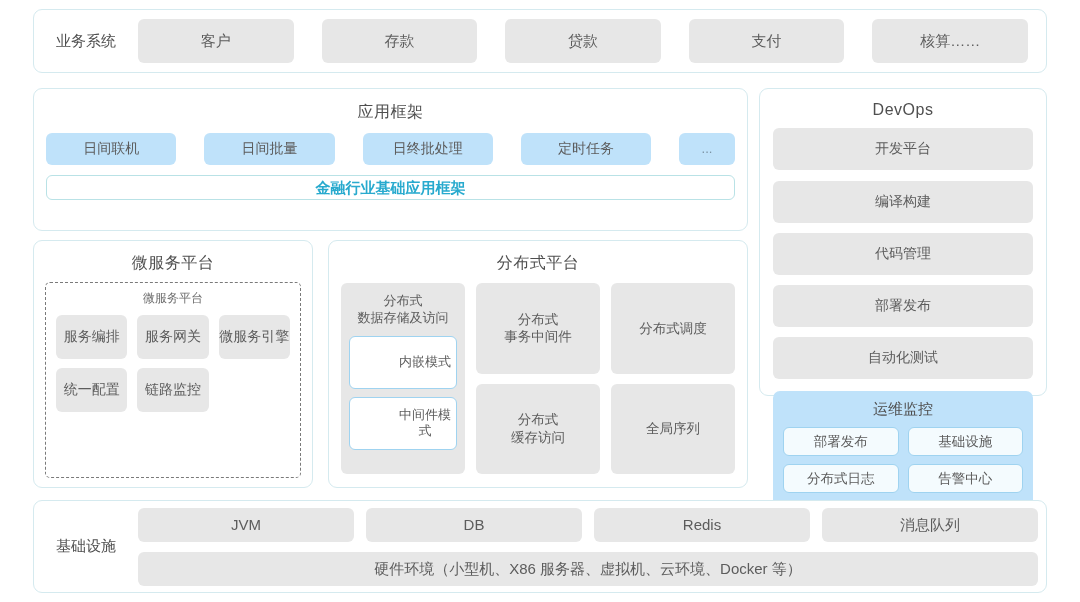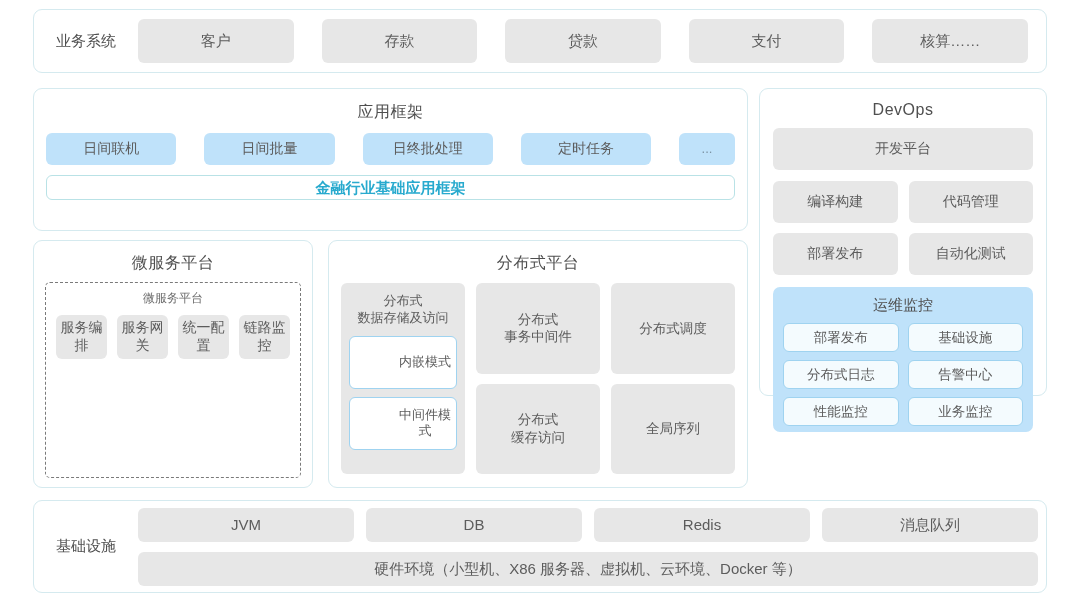--- a/index.html
+++ b/index.html
@@ -97,21 +97,21 @@
     padding: 8px 11px 11px;
   }
   #micro-service .panel-title { margin: 4px 0 8px; }
   #ms-dashed {
     border: 1px dashed #7a7a7a;
     border-radius: 5px;
     height: 196px;
     padding: 7px 10px 10px;
   }
   #ms-inner-title { text-align: center; font-size: 12px; color: #6b6b6b; margin-bottom: 8px; }
-  #ms-grid { display: grid; grid-template-columns: 1fr 1fr 1fr 1fr; gap: 9px 10px; }
+  #ms-grid { display: grid; grid-template-columns: 1fr 1fr 1fr; gap: 9px 10px; }
   #ms-grid .tile { height: 44px; }
 
   
   #distributed {
     position: absolute; left: 295px; top: 152px; width: 420px; height: 248px;
     padding: 8px 12px 12px;
   }
   #distributed .panel-title { margin: 4px 0 9px; }
   #dist-body { display: flex; gap: 11px; height: 191px; }
   #dist-left {
@@ -134,21 +134,21 @@
   }
   #dist-right .tile { font-size: 13.5px; }
 
   
   #devops {
     position: absolute; left: 0; top: 0; width: 288px; height: 308px;
     padding: 9px 13px 12px;
   }
   #devops .panel-title { margin: 3px 0 9px; }
   #dev-platform { height: 42px; font-size: 14px; }
-  #dev-grid { display: grid; grid-template-columns: 1fr 1fr; gap: 10px 11px; margin-top: 11px; }
+  #dev-grid { display: grid; grid-template-columns: 1fr; gap: 10px 11px; margin-top: 11px; }
   #dev-grid .tile { height: 42px; font-size: 14px; }
 
   #ops-panel {
     margin-top: 12px;
     background: #bfe2fa;
     border-radius: 7px;
     padding: 8px 10px 6px;
   }
   #ops-title { text-align: center; font-size: 15px; color: #4f4f4f; margin: 1px 0 8px; }
   #ops-grid { display: grid; grid-template-columns: 1fr 1fr; gap: 8px 9px; }
@@ -204,20 +204,21 @@
         <div id="af-base" class="tile outline-teal">金融行业基础应用框架</div>
       </div>
 
       <div id="micro-service" class="card">
         <div class="panel-title">微服务平台</div>
         <div id="ms-dashed">
           <div id="ms-inner-title">微服务平台</div>
           <div id="ms-grid">
             <div class="tile">服务编排</div>
             <div class="tile">服务网关</div>
+            <div class="tile">微服务引擎</div>
             <div class="tile">统一配置</div>
             <div class="tile">链路监控</div>
           </div>
         </div>
       </div>
 
       <div id="distributed" class="card">
         <div class="panel-title">分布式平台</div>
         <div id="dist-body">
           <div id="dist-left">

